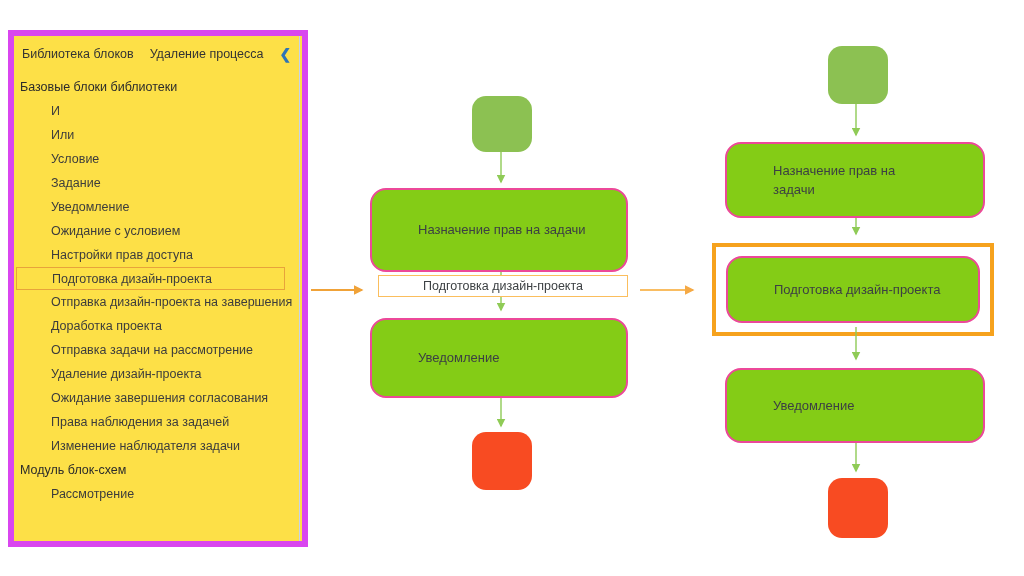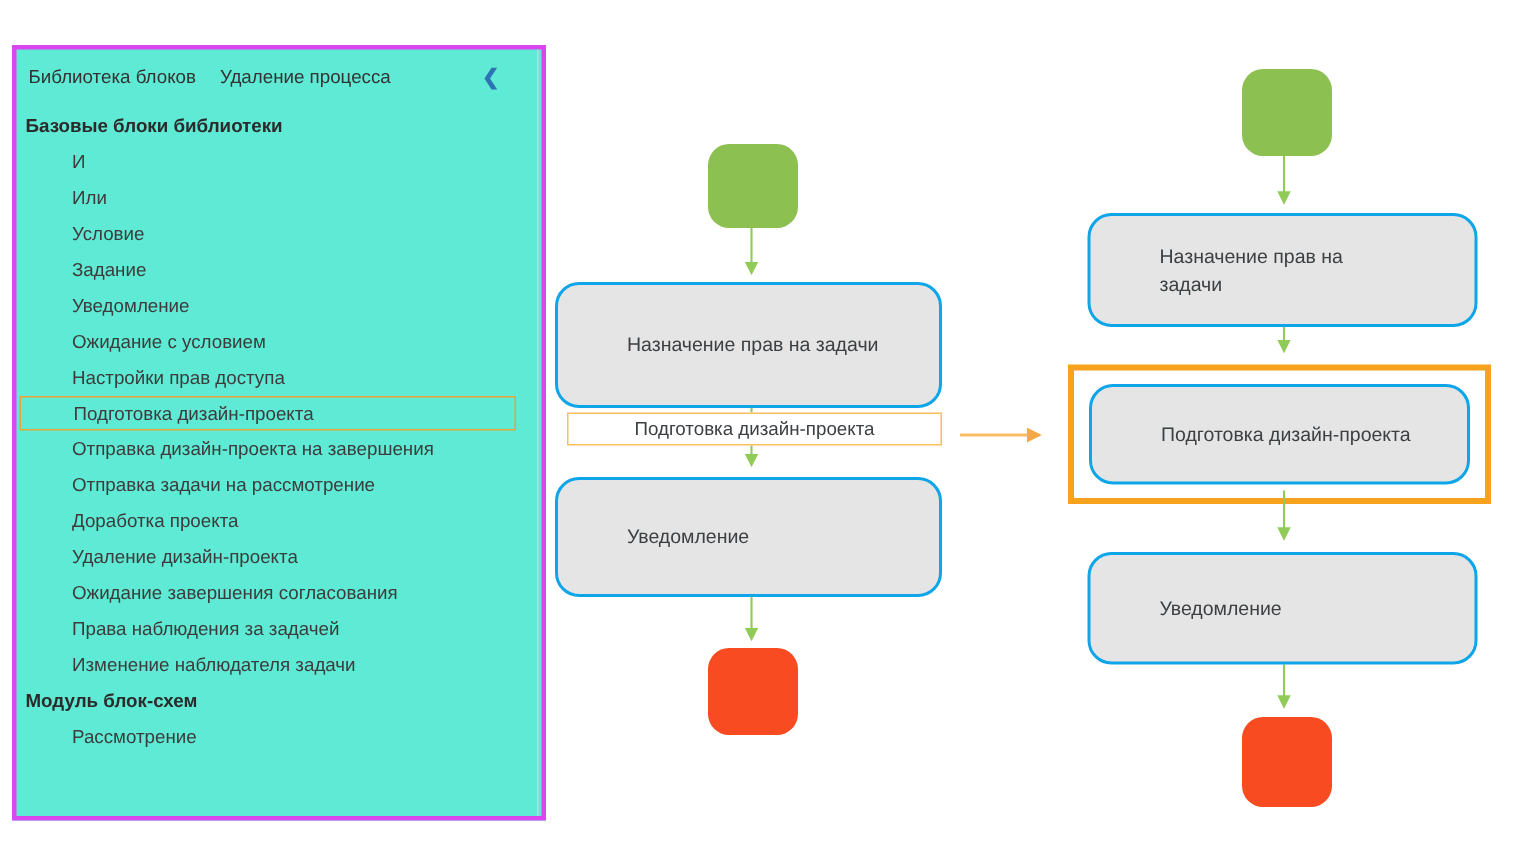--- a/index.html
+++ b/index.html
@@ -3,53 +3,53 @@
 <meta charset="utf-8">
 <style>
   html,body{margin:0;padding:0;background:#fff;}
   .stage{
     position:relative;width:1024px;height:576px;overflow:hidden;
     font-family:"Liberation Sans",sans-serif;color:#3c3c3c;background:#fff;
   }
   svg.connectors{position:absolute;left:0;top:0;pointer-events:none;}
   
   .sidebar{
-    position:absolute;left:8px;top:30px;width:356px;height:517px;
-    background:#5eead4;border:3px solid #d946ef;box-sizing:border-box;
+    position:absolute;left:8px;top:30px;width:300px;height:517px;
+    background:#fde047;border:6px solid #d946ef;box-sizing:border-box;
   }
   .sidebar .inner-edge{
     position:absolute;right:2px;top:0;bottom:0;width:1px;background:#c3d2e8;
   }
   .tabs{
     display:flex;align-items:center;gap:16px;
     padding:11px 10px 8px 8px;font-size:12.5px;color:#333;
   }
   .tab{cursor:default;white-space:nowrap;}
   .collapse{
     margin-left:auto;margin-right:18px;color:#2e74b5;
     font-weight:bold;font-size:14px;line-height:1;
   }
   .liblist{position:absolute;left:0;right:4px;top:39px;}
   .lib-header{
     height:24px;line-height:24px;padding-left:6px;
-    font-size:12.5px;font-weight:bold;color:#2b2b2b;white-space:nowrap;
+    font-size:12.5px;font-weight:normal;color:#2b2b2b;white-space:nowrap;
   }
   .lib-item{
     height:24px;line-height:24px;padding-left:37px;
     font-size:12.5px;color:#3c3c3c;white-space:nowrap;box-sizing:border-box;
   }
   .lib-item.selected{
     border:1px solid #e8a33b;margin:0 13px 0 2px;padding-left:35px;height:23px;line-height:22px;
   }
   
   .node{position:absolute;box-sizing:border-box;}
   .start-node{background:#8cc152;border-radius:14px;}
   .end-node{background:#f84b22;border-radius:14px;}
   .task-block{
-    background:#e5e5e5;border:2px solid #0ea5e9;border-radius:16px;
+    background:#84cc16;border:2px solid #ec4899;border-radius:16px;
     display:flex;align-items:center;font-size:13px;color:#3c4043;
   }
   .task-block .lbl{padding-left:46px;line-height:1.5;}
   .task-block .lbl.wrap{max-width:138px;}
   .drop-box{
     background:#fff;border:1.5px solid #fbbe5d;display:flex;align-items:center;justify-content:center;
     font-size:12.5px;color:#3c4043;
   }
   .selection-frame{border:4px solid #f6a21d;background:transparent;}
   .selection-frame .task-block{position:absolute;left:10px;top:9px;right:10px;bottom:9px;}
@@ -95,22 +95,22 @@
       <div class="lib-header">Базовые блоки библиотеки</div>
       <div class="lib-item">И</div>
       <div class="lib-item">Или</div>
       <div class="lib-item">Условие</div>
       <div class="lib-item">Задание</div>
       <div class="lib-item">Уведомление</div>
       <div class="lib-item">Ожидание с условием</div>
       <div class="lib-item">Настройки прав доступа</div>
       <div class="lib-item selected">Подготовка дизайн-проекта</div>
       <div class="lib-item">Отправка дизайн-проекта на завершения</div>
+      <div class="lib-item">Доработка проекта</div>
       <div class="lib-item">Отправка задачи на рассмотрение</div>
-      <div class="lib-item">Доработка проекта</div>
       <div class="lib-item">Удаление дизайн-проекта</div>
       <div class="lib-item">Ожидание завершения согласования</div>
       <div class="lib-item">Права наблюдения за задачей</div>
       <div class="lib-item">Изменение наблюдателя задачи</div>
       <div class="lib-header">Модуль блок-схем</div>
       <div class="lib-item">Рассмотрение</div>
     </div>
   </aside>
 
   <div class="node start-node" style="left:472px;top:96px;width:60px;height:56px;"></div>

